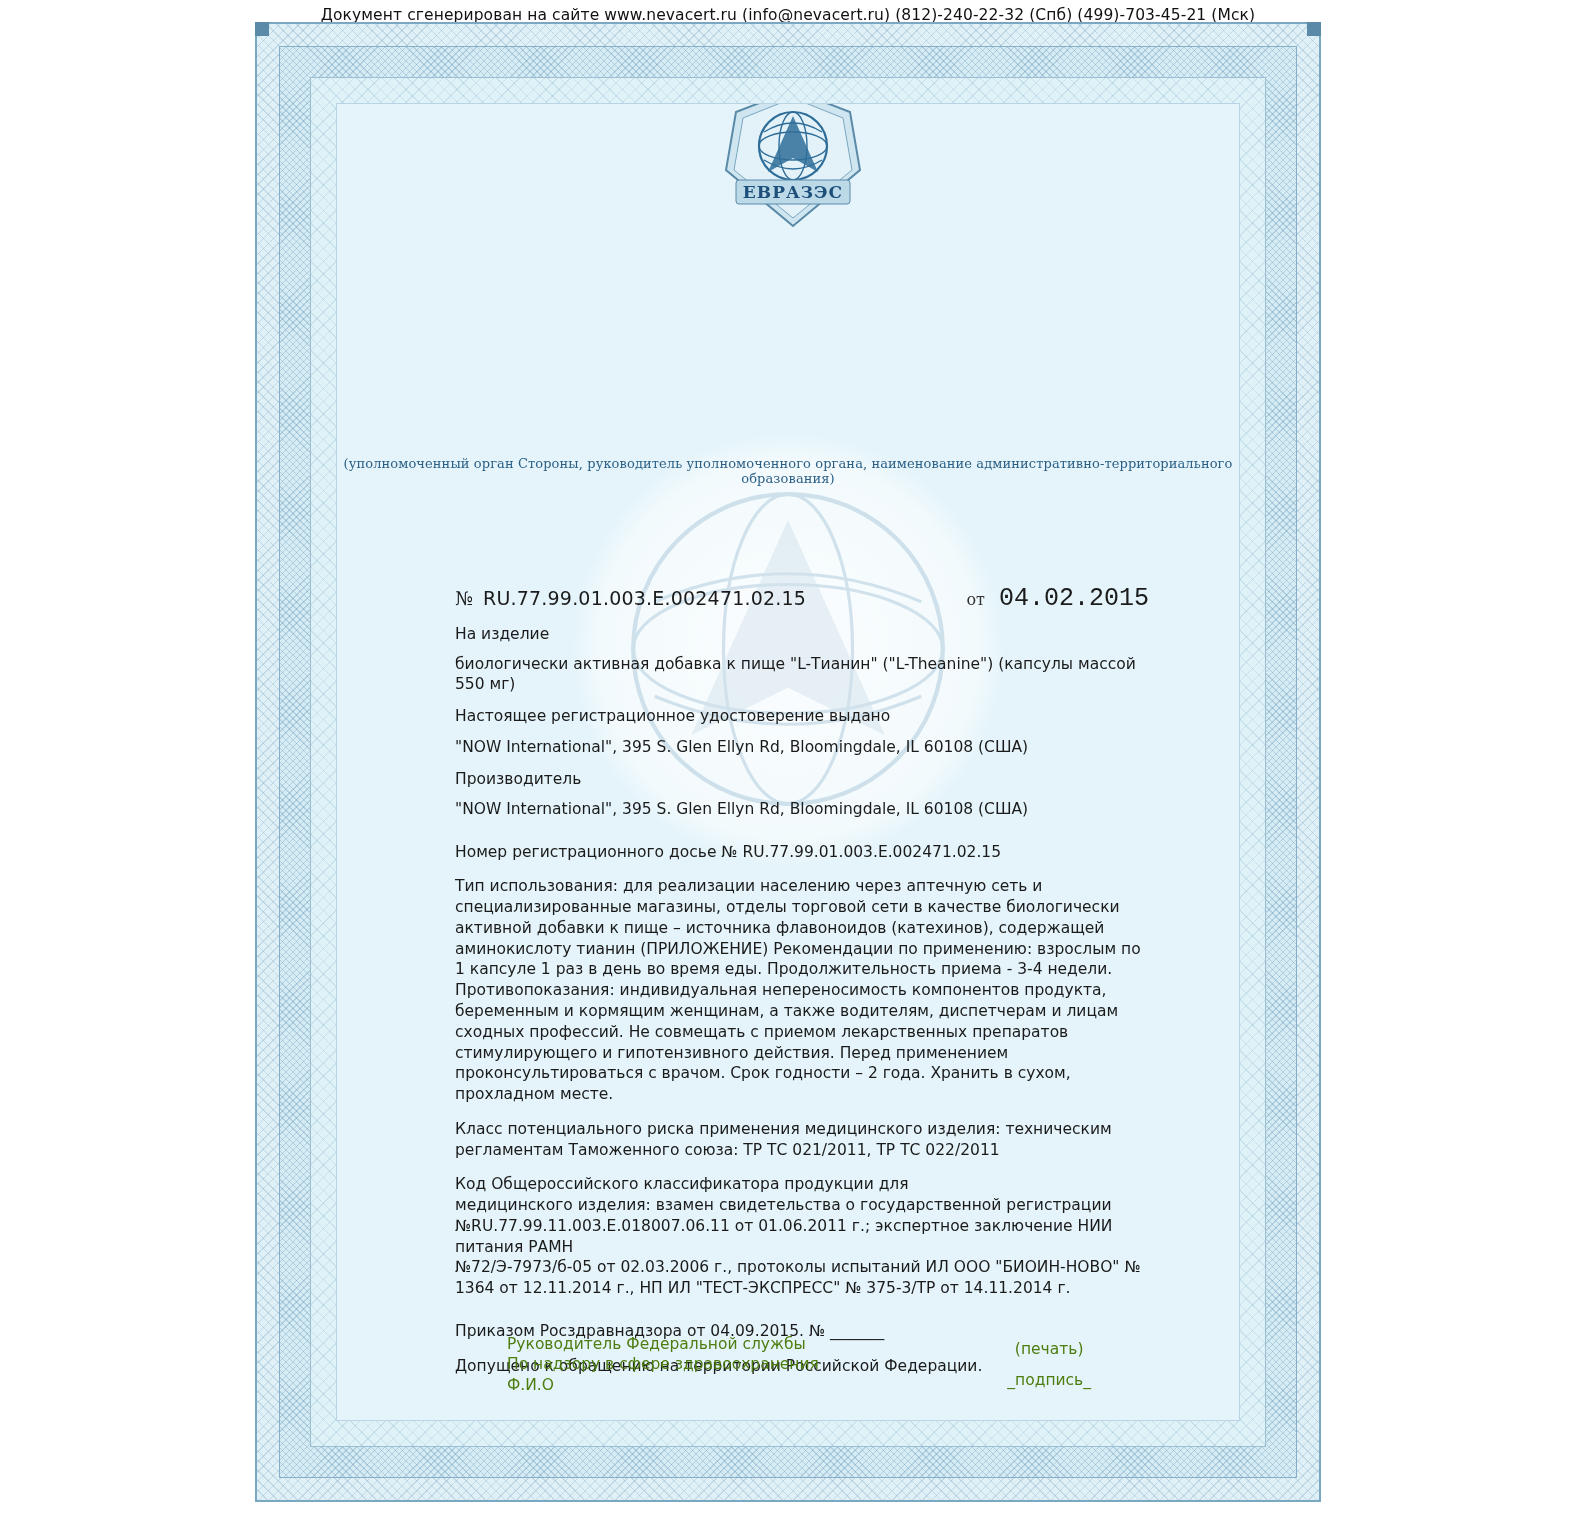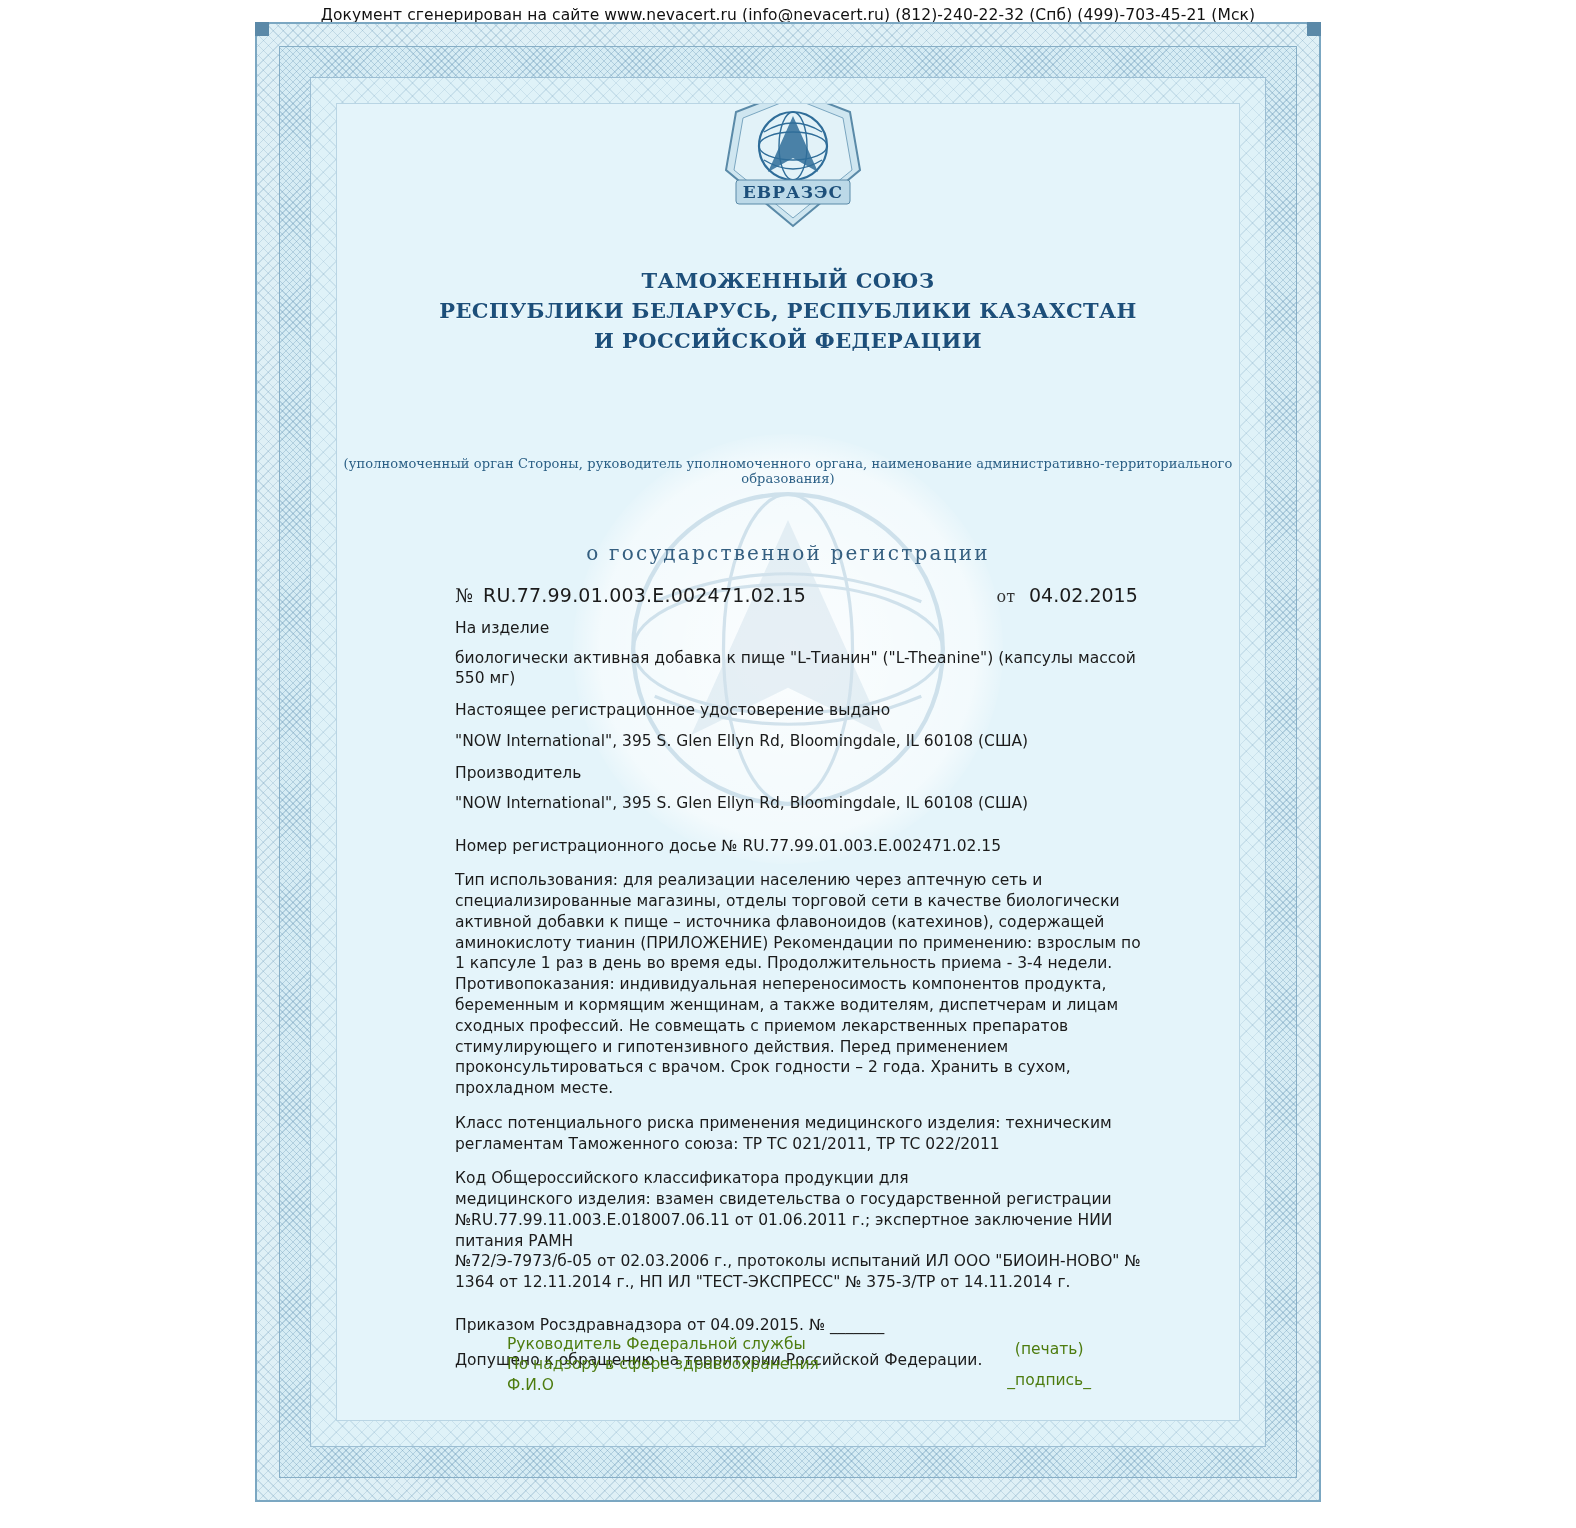--- a/index.html
+++ b/index.html
@@ -179,22 +179,23 @@
     letter-spacing: 0.2px;
   }
   .row-num .ot {
     margin-left: auto;
     margin-right: 14px;
     font-family: "DejaVu Serif", serif;
     font-size: 16px;
     color: #333;
   }
   .row-num .date {
-    font-size: 19px;
+    font-size: 25px;
     min-width: 120px;
+    font-family: Liberation Mono, monospace;
   }
   .line {
     margin: 0 0 13px 0;
     font-size: 15.5px;
     line-height: 1.25;
   }
   .line.tight { margin-bottom: 11px; }
   .para {
     margin: 0 0 14px 0;
     font-size: 15.5px;
@@ -257,29 +258,23 @@
               <ellipse cx="95" cy="60" rx="14" ry="34" fill="none" stroke="#2f6d99" stroke-width="1.4"></ellipse>
               <path d="M66 74 Q95 92 124 74" fill="none" stroke="#2f6d99" stroke-width="1.3"></path>
               <path d="M66 46 Q95 28 124 46" fill="none" stroke="#2f6d99" stroke-width="1.3"></path>
               <path d="M70 86 L95 30 L120 86 L95 72 Z" fill="#2f6d99" opacity="0.85"></path>
               <rect x="38" y="94" width="114" height="24" rx="3" fill="#bcd9e8" stroke="#5a8aa8" stroke-width="1"></rect>
               <text x="95" y="112" text-anchor="middle" font-family="DejaVu Serif, serif" font-size="17" font-weight="bold" fill="#1d4f7a" letter-spacing="1">ЕВРАЗЭС</text>
             </g>
           </svg>
         </div>
 
-        <div class="head-block">
-          <div>ТАМОЖЕННЫЙ СОЮЗ</div>
-          <div>РЕСПУБЛИКИ БЕЛАРУСЬ, РЕСПУБЛИКИ КАЗАХСТАН</div>
-          <div>И РОССИЙСКОЙ ФЕДЕРАЦИИ</div>
-        </div>
 
         <div class="org-note">(уполномоченный орган Стороны, руководитель уполномоченного органа, наименование административно-территориального образования)</div>
 
-        <div class="title-sub">о государственной регистрации</div>
 
         <div class="body">
 
           <div class="row-num">
             <span class="lbl">№</span>
             <span class="num">RU.77.99.01.003.Е.002471.02.15</span>
             <span class="ot">от</span>
             <span class="date">04.02.2015</span>
           </div>
 

